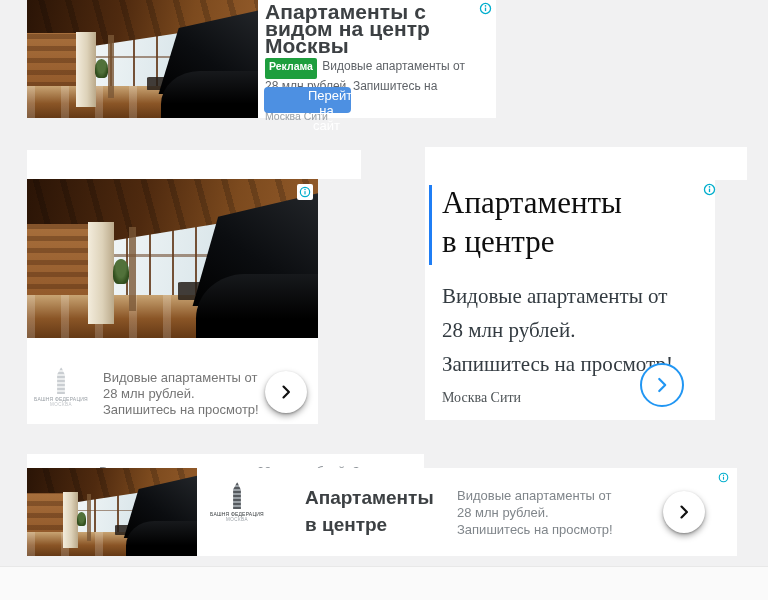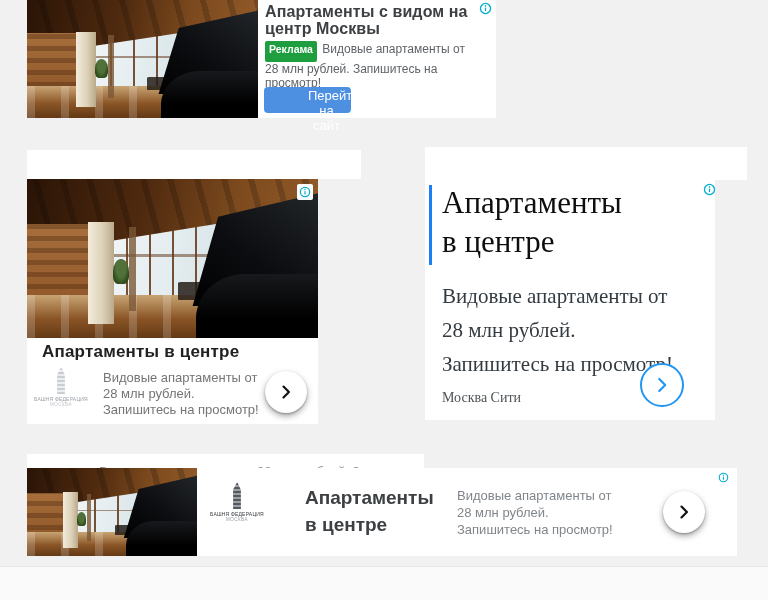--- a/index.html
+++ b/index.html
@@ -57,21 +57,21 @@
 
   
   .info{position:absolute;cursor:pointer;line-height:0;}
   .info svg{display:block;}
   .info-chip{background:#fff;border-radius:2px;padding:2px;}
 
   
   .ad1{left:27px;top:0;width:469px;height:118px;}
   .ad1 .photo{left:0;top:0;width:231px;height:118px;}
   .ad1-content{position:absolute;left:238px;top:3px;right:18px;}
-  .ad1-title{font-size:16px;font-weight:bold;color:#3c4043;line-height:17px;letter-spacing:.1px;}
+  .ad1-title{font-size:21px;font-weight:bold;color:#3c4043;line-height:17px;letter-spacing:.1px;}
   .ad1-desc{margin-top:4px;font-size:12px;color:#5f6368;line-height:14px;}
   .badge{display:inline-block;background:#1e9e3e;color:#fff;font-size:10.5px;font-weight:bold;
     padding:1px 4px 6px;border-radius:2px;margin-right:2px;}
   .ad1-adv{margin-top:3px;font-size:10.5px;color:#9aa0a6;}
   .cta{position:absolute;left:237px;top:87px;width:87px;height:26px;background:#4d90e2;border:none;
     border-radius:4px;color:#fff;font-size:13px;font-family:"Liberation Sans",sans-serif;cursor:pointer;padding-left:44px;}
 
   
   .ad2{left:27px;top:179px;width:291px;height:245px;}
   .ad2 .photo{left:0;top:0;width:291px;height:159px;}
@@ -166,21 +166,20 @@
     <div class="ph ph-piano-lid"></div>
     <div class="ph ph-piano-body"></div>
   </div>
   <span class="info info-chip" style="right:5px;top:5px;">
     <svg width="12" height="12" viewBox="0 0 16 16">
         <circle cx="8" cy="8" r="6.2" fill="none" stroke="#00aecd" stroke-width="1.6"></circle>
         <rect x="7.2" y="6.9" width="1.6" height="4.3" fill="#00aecd"></rect>
         <circle cx="8" cy="4.8" r="1" fill="#00aecd"></circle>
       </svg>
   </span>
-  <div class="ad2-title">Апартаменты в центре</div>
   <div class="logo logo-light">
     <div class="tower"></div>
     <div class="l1">БАШНЯ ФЕДЕРАЦИЯ</div>
     <div class="l2">МОСКВА</div>
   </div>
   <div class="ad2-desc">Видовые апартаменты от 28 млн рублей. Запишитесь на просмотр!</div>
   <div class="circle-btn" style="left:238px;top:192px;">
     <svg class="chev" width="20" height="20" viewBox="0 0 24 24">
         <path d="M9 5.5 L15.5 12 L9 18.5" fill="none" stroke="#111" stroke-width="2.6" stroke-linecap="round" stroke-linejoin="round"></path>
       </svg>

